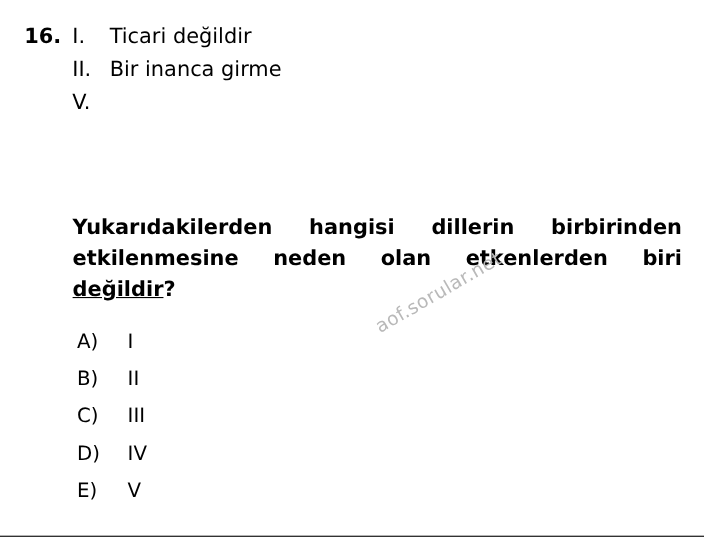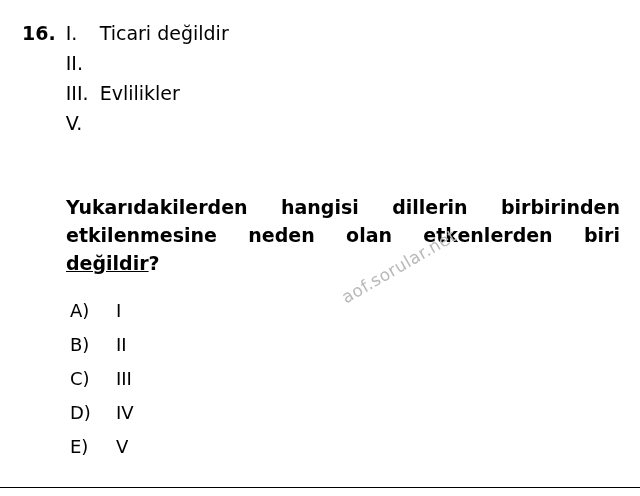--- a/index.html
+++ b/index.html
@@ -136,24 +136,21 @@
 
   <div class="qhead">
     <div class="qnum">16.</div>
     <div class="roman-list">
       <div class="roman-item">
         <span class="roman-label">I.</span>
         <span class="roman-text">Ticari değildir</span>
       </div>
       <div class="roman-item">
         <span class="roman-label">II.</span>
-      </div>
-      <div class="roman-item">
-        <span class="roman-label">III.</span>
-        <span class="roman-text">Evlilikler</span>
+        <span class="roman-text">Bir inanca girme</span>
       </div>
       <div class="roman-item">
         <span class="roman-label">V.</span>
       </div>
     </div>
   </div>
 
   <div class="stem"><span>Yukarıdakilerden hangisi dillerin birbirinden etkilenmesine neden olan etkenlerden biri </span><span class="u">değildir</span><span>?</span></div>
 
   <div class="options">

